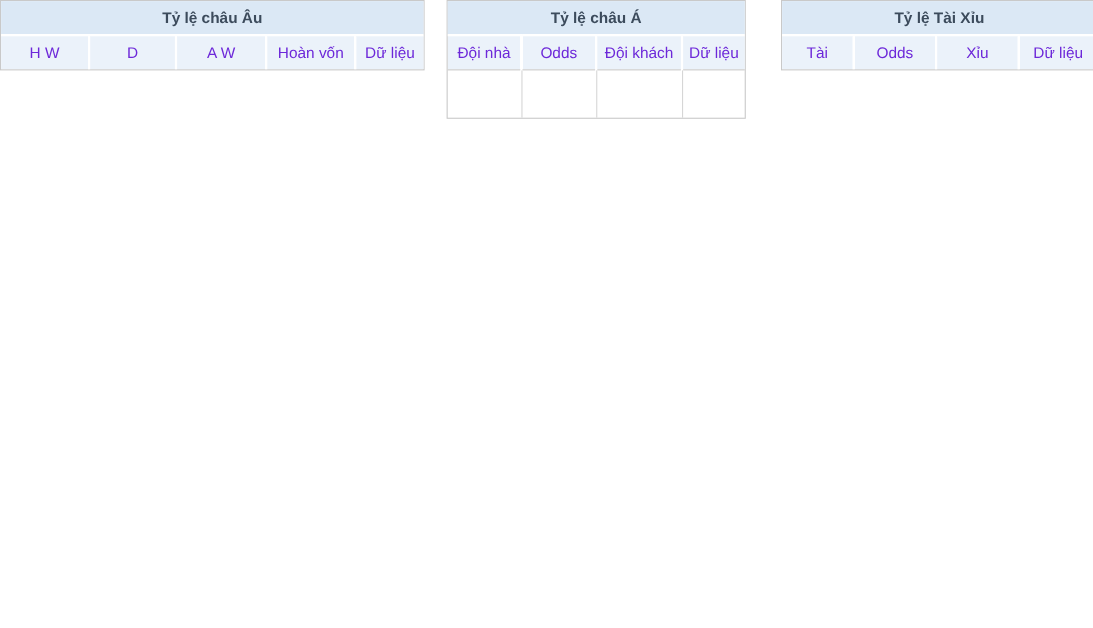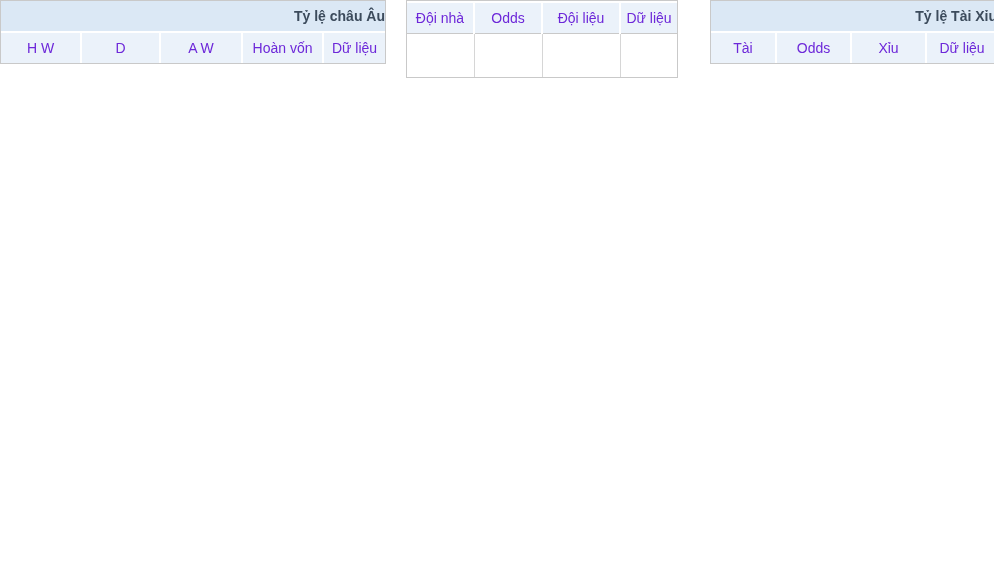--- a/index.html
+++ b/index.html
@@ -6,21 +6,21 @@
   body{
     width:994px;height:571px;overflow:hidden;background:#fff;
     font-family:"Liberation Sans","DejaVu Sans",sans-serif;
   }
   .wrap{display:flex;align-items:flex-start;}
   .panel{border:1px solid #c9c9c9;box-sizing:border-box;background:#fff;}
   .panel.euro{width:386px;}
   .panel.asian{width:272px;margin-left:20px;}
   .panel.ou{width:288px;margin-left:32px;}
   .panel-title{
-    height:30px;line-height:30px;text-align:right;font-weight:bold;
+    height:30px;line-height:30px;text-align:center;font-weight:bold;
     font-size:14px;color:#3c4b5c;background:#dbe8f5;
   }
   table{border-collapse:collapse;table-layout:fixed;width:100%;}
   th{
     height:30px;background:#ebf2fa;color:#6d28d9;font-weight:normal;
     font-size:14px;text-align:center;border-left:2px solid #fff;
     border-top:2px solid #fff;padding:0;overflow:hidden;white-space:nowrap;
   }
   th:first-child{border-left:none;}
   td{
@@ -50,32 +50,33 @@
             <th>D</th>
             <th>A W</th>
             <th>Hoàn vốn</th>
             <th>Dữ liệu</th>
           </tr>
         </thead>
         <tbody></tbody>
     </table>
   </div>
   <div class="panel asian">
+    <div class="panel-title">Tỷ lệ châu Á</div>
     <table>
       <colgroup>
           <col style="width: 67px;">
           <col style="width: 68px;">
           <col style="width: 78px;">
           <col style="width: 57px;">
         </colgroup>
         <thead>
           <tr>
             <th>Đội nhà</th>
             <th>Odds</th>
-            <th>Đội liệu</th>
+            <th>Đội khách</th>
             <th>Dữ liệu</th>
           </tr>
         </thead>
         <tbody>
           <tr>
             <td></td>
             <td></td>
             <td></td>
             <td></td>
           </tr>

